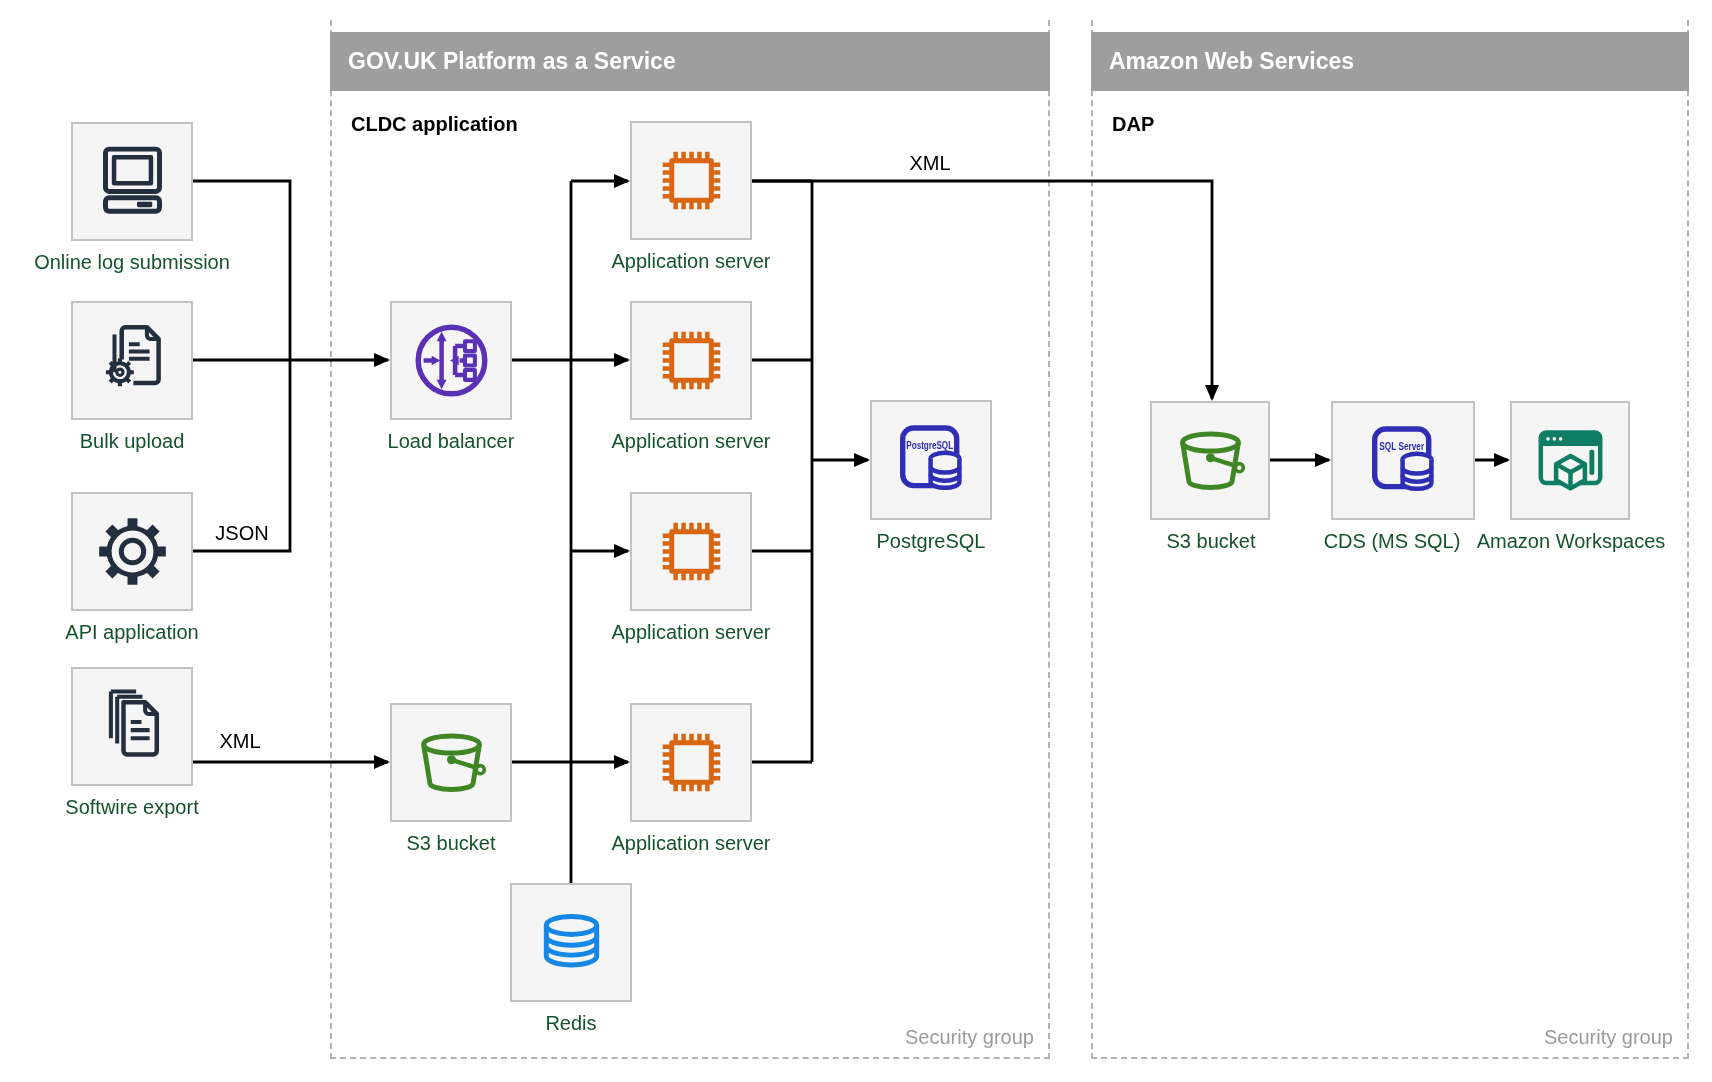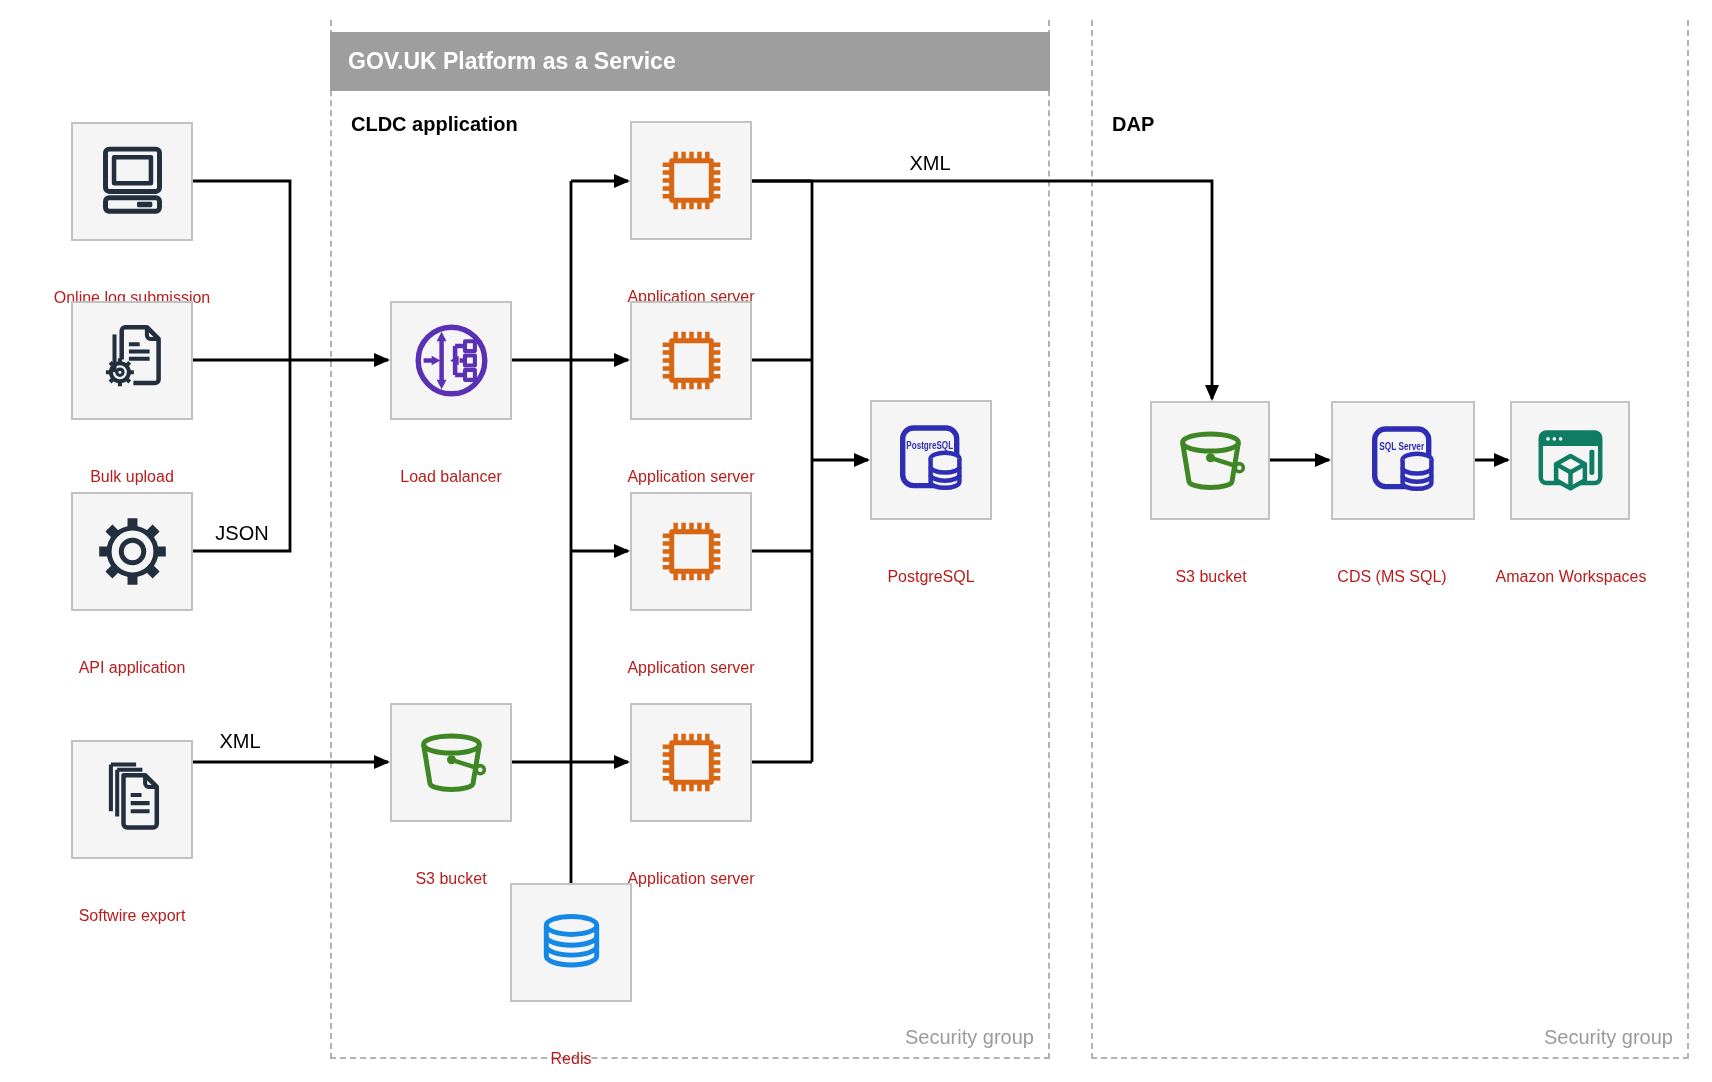--- a/index.html
+++ b/index.html
@@ -12,37 +12,38 @@
   .csub{position:absolute;left:19px;top:73px;font-size:20px;font-weight:bold;color:#000;margin-top:20px;}
   .cfoot{position:absolute;right:14px;bottom:8px;font-size:20px;color:var(--muted);text-align:right;}
   #paas{left:330px;width:720px;}
   #aws{left:1091px;width:598px;}
   .edges{position:absolute;left:0;top:0;z-index:2;}
   .node{position:absolute;width:122px;z-index:3;}
   .nbox{width:122px;height:119px;background:var(--box_fill);border:2px solid var(--box_border);
         box-sizing:border-box;}
   .nbox svg{display:block;margin:17px auto 0;}
   .nlabel{position:absolute;top:129px;left:50%;transform:translateX(-50%);
-          white-space:nowrap;font-size:16px;color:#b91c1c;margin-top:38px;}
+          white-space:nowrap;font-size:20px;color:#14532d;}
   .elabel{position:absolute;transform:translate(-50%,-50%);font-size:20px;color:#000;
           z-index:4;white-space:nowrap;}
   .i-navy{color:var(--navy);} .i-purple{color:var(--purple);} .i-orange{color:var(--orange);}
   .i-indigo{color:var(--indigo);} .i-green{color:var(--green);} .i-blue{color:var(--blue);}
   .i-teal{color:var(--teal);}
   svg.icon *{stroke-linejoin:round;}
 </style>
 </head>
 <body>
 
 <div class="container" id="paas">
   <div class="cbar">GOV.UK Platform as a Service</div>
   <div class="csub">CLDC application</div>
   <div class="cfoot">Security group</div>
 </div>
 <div class="container" id="aws">
+  <div class="cbar">Amazon Web Services</div>
   <div class="csub">DAP</div>
   <div class="cfoot">Security group</div>
 </div>
 
 <svg class="edges" width="1712" height="1082">
   <defs>
     <marker id="arr" viewBox="0 0 16 14" refX="14" refY="7" markerWidth="16" markerHeight="14" orient="auto" markerUnits="userSpaceOnUse">
         <path d="M0,0 L16,7 L0,14 z" fill="#000"></path>
       </marker>
   </defs>
@@ -104,21 +105,21 @@
     <g stroke="currentColor" fill="none">
       <path stroke-width="11" d="M71,45 H82 M45,71 V82 M19,45 H8 M45,19 V8 M63.4,63.4 L71.2,71.2 M26.6,63.4 L18.8,71.2 M26.6,26.6 L18.8,18.8 M63.4,26.6 L71.2,18.8"></path>
       <circle cx="45" cy="45" r="26" stroke-width="5.5"></circle>
       <circle cx="45" cy="45" r="12.5" stroke-width="5.5"></circle>
     </g>
   </svg>
     </div>
   <div class="nlabel">API application</div>
 </div>
 
-<div class="node" style="left:71px;top:740px">
+<div class="node" style="left:71px;top:667px">
   <div class="nbox">
       <svg class="icon i-navy" width="81" height="81" viewBox="0 0 90 90">
     <g stroke="currentColor" stroke-width="5">
       <path d="M21,6 V58 M21,6 H49" fill="none" stroke-width="4.5"></path>
       <path d="M28,12 V64 M28,12 H56" fill="none" stroke-width="4.5"></path>
       <path d="M35,18 H59 L72,31 V72 a4,4 0 0 1 -4,4 H39 a4,4 0 0 1 -4,-4 z" fill="#F5F5F5"></path>
       <path d="M59,18 V27 a4,4 0 0 0 4,4 H72" fill="none" stroke-width="4.5"></path>
       <path d="M43,40 H55 M43,49 H64 M43,58 H64" fill="none" stroke-width="4.5"></path>
     </g>
   </svg>

